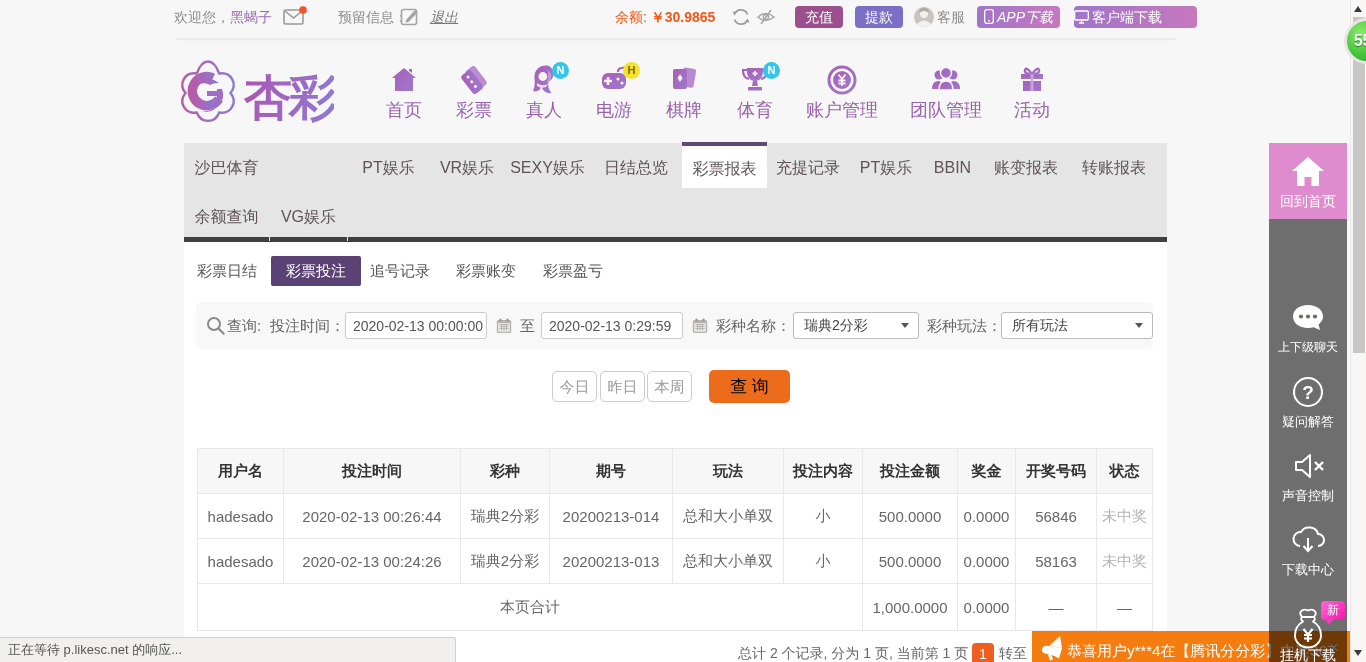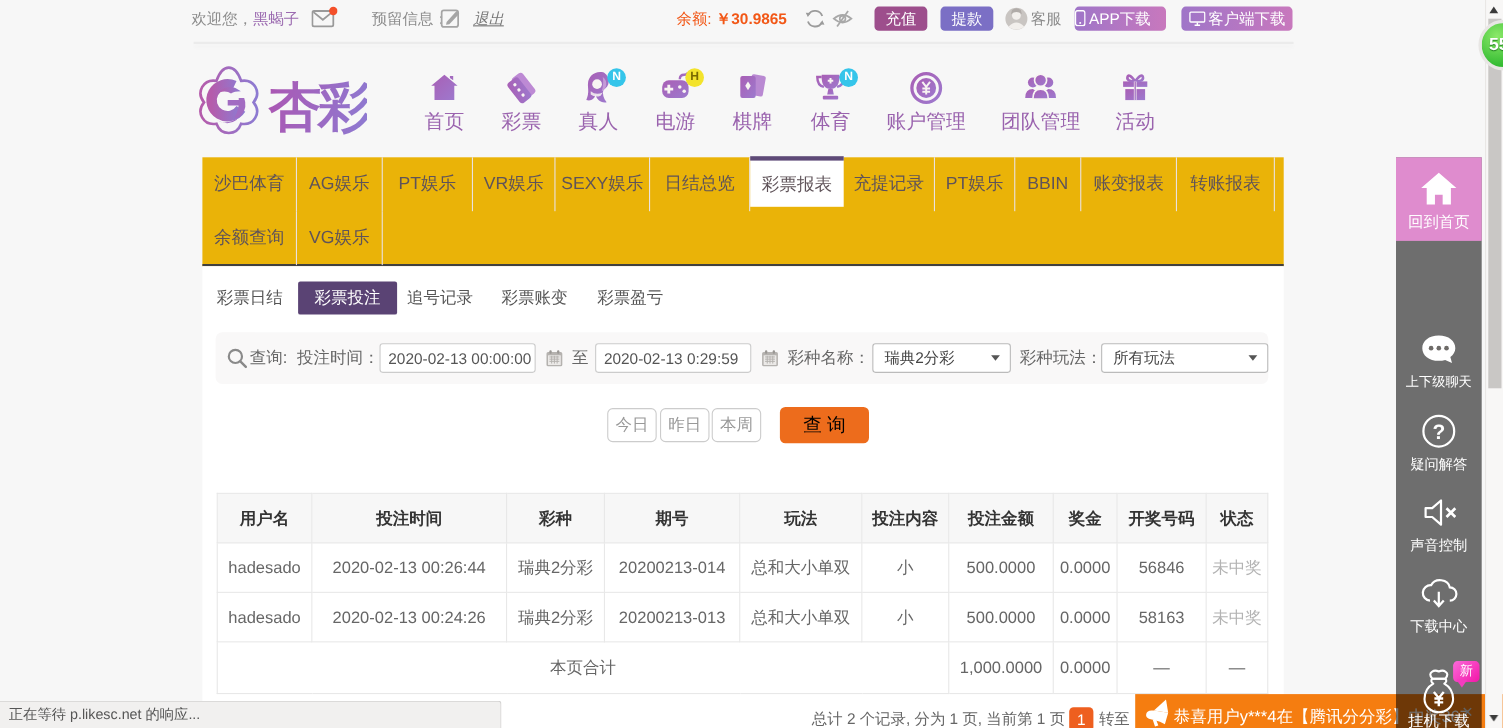--- a/index.html
+++ b/index.html
@@ -7,21 +7,21 @@
 body { font-family:"Liberation Sans", sans-serif; background:#f7f7f7; position:relative; }
 .abs { position:absolute; }
 
 #topbar { position:absolute; left:0; top:0; width:1366px; height:34px; }
 #topline { position:absolute; left:176px; top:38px; width:1000px; height:2px; background:#ebebeb; box-shadow:0 3px 4px rgba(0,0,0,0.03); }
 .tb { position:absolute; top:0; height:34px; line-height:34px; font-size:14px; color:#8c8c8c; }
 
 .navitem { position:absolute; top:64px; width:120px; text-align:center; color:#9a63ae; font-size:18px; }
 .navitem .nicon { display:block; width:34px; height:32px; margin:0 auto 2px; position:relative; text-align:center; }
 
-#tabwrap { position:absolute; left:184px; top:143px; width:983px; height:99px; background:#eab308; border-bottom:2px solid #404040; }
+#tabwrap { position:absolute; left:184px; top:143px; width:983px; height:99px; background:#e5e5e5; border-bottom:5px solid #404040; }
 .tab { position:absolute; height:49px; line-height:49px; text-align:center; font-size:16px; color:#5f5359; border-right:1px solid #eae2e0; }
 .tab2 { top:49px; }
 #seltab { position:absolute; background:#fff; height:46px; line-height:46px; text-align:center; font-size:16px; color:#5f5359; border-top:4px solid #5e4a77; top:-1px; }
 
 #panel { position:absolute; left:184px; top:242px; width:983px; height:420px; background:#ffffff; }
 .subtab { position:absolute; top:14px; height:30px; line-height:30px; font-size:15px; color:#555; }
 #subsel { position:absolute; left:87px; top:14px; width:90px; height:30px; line-height:30px; text-align:center; background:#5a4374; color:#fff; font-size:15px; border-radius:2px; }
 #formbox { position:absolute; left:12px; top:60px; width:957px; height:47px; background:#f9f8f8; border-radius:6px; }
 .flab { position:absolute; top:0; height:47px; line-height:47px; font-size:15px; color:#666; }
 .finput { position:absolute; top:10px; height:27px; background:#fff; border:1px solid #ccc; border-radius:3px; font-size:14px; color:#555; line-height:25px; padding-left:7px; }
@@ -94,25 +94,25 @@
   <span class="tb" style="left:855px; top:6px; width:48px; height:22px; line-height:22px; background:#7b6fc5; color:#fff; text-align:center; border-radius:4px; font-size:14px;">提款</span>
   <span class="tb" style="left:913px; top:0;">
     <svg width="22" height="34" viewBox="0 0 22 34">
         <circle cx="11" cy="17" r="10" fill="#c9c5c2"></circle>
         <circle cx="11" cy="14" r="4" fill="#f2efec"></circle>
         <path d="M4 24 q7 -7 14 0 a10 10 0 0 1 -14 0 Z" fill="#f2efec"></path>
         <path d="M6 13 q5 -4 10 0 l-1 -4 q-4 -3 -8 0 Z" fill="#b0aba8"></path>
       </svg>
   </span>
   <span class="tb" style="left:937px;">客服</span>
-  <span class="tb" style="left:977px; top:6px; width:83px; height:22px; line-height:22px; background:linear-gradient(90deg,#9f75c8,#c878bd); color:#fff; border-radius:4px; font-size:14px;"><svg width="10" height="15" viewBox="0 0 10 15" style="vertical-align:-2px; margin-right:3px;">
+  <span class="tb" style="left:977px; top:6px; width:83px; height:22px; line-height:22px; background:linear-gradient(90deg,#9f75c8,#c878bd); color:#fff; text-align:center; border-radius:4px; font-size:14px;font-style:italic;"><svg width="10" height="15" viewBox="0 0 10 15" style="vertical-align:-2px; margin-right:3px;">
         <rect x="0.7" y="0.7" width="8.6" height="13.6" rx="2" fill="none" stroke="#fff" stroke-width="1.3"></rect>
         <circle cx="5" cy="11.8" r="0.9" fill="#fff"></circle>
       </svg>APP下载</span>
-  <span class="tb" style="left:1074px; top:6px; width:101px; height:22px; line-height:22px; background:linear-gradient(90deg,#9f75c8,#c878bd); color:#fff; text-align:center; border-radius:4px; font-size:14px;"><svg width="15" height="14" viewBox="0 0 15 14" style="vertical-align:-2px; margin-right:3px;">
+  <span class="tb" style="left:1074px; top:6px; width:123px; height:22px; line-height:22px; background:linear-gradient(90deg,#9f75c8,#c878bd); color:#fff; text-align:left; border-radius:4px; font-size:14px;"><svg width="15" height="14" viewBox="0 0 15 14" style="vertical-align:-2px; margin-right:3px;">
         <rect x="0.7" y="1" width="13.6" height="9" rx="1" fill="none" stroke="#fff" stroke-width="1.3"></rect>
         <path d="M5 13 h5 M7.5 10.5 v2.5" stroke="#fff" stroke-width="1.3"></path>
       </svg>客户端下载</span>
 </div>
 
 <svg width="0" height="0" style="position:absolute;">
   <defs>
     <linearGradient id="pg" x1="0" y1="0" x2="1" y2="1">
       <stop offset="0" stop-color="#a95fb5"></stop>
         <stop offset="1" stop-color="#9d7ace"></stop>
@@ -210,21 +210,20 @@
           <rect x="6" y="17" width="18" height="10" fill="url(#pg)"></rect>
           <path d="M15 10 q-8 0 -7 -4 q1 -4 7 4 q6 -8 7 -4 q1 4 -7 4" fill="none" stroke="url(#pg)" stroke-width="2.4"></path>
           <path d="M13.8 10 h2.4 v17 h-2.4 Z" fill="#f7f4f2"></path>
           <path d="M14.4 10 h1.2 v17 h-1.2 Z" fill="url(#pg)"></path>
         </svg>
     </span>活动</div>
 </div>
 
 <div id="tabwrap">
   <div class="tab" style="left:0; width:86px;">沙巴体育</div>
-  <div class="tab" style="left:86px; width:78px;">AG娱乐</div>
   <div class="tab" style="left:164px; width:82px;">PT娱乐</div>
   <div class="tab" style="left:246px; width:75px;">VR娱乐</div>
   <div class="tab" style="left:321px; width:86px;">SEXY娱乐</div>
   <div class="tab" style="left:407px; width:91px;">日结总览</div>
   <div id="seltab" style="left:498px; width:85px;">彩票报表</div>
   <div class="tab" style="left:583px; width:83px;">充提记录</div>
   <div class="tab" style="left:666px; width:73px;">PT娱乐</div>
   <div class="tab" style="left:739px; width:60px;">BBIN</div>
   <div class="tab" style="left:799px; width:87px;">账变报表</div>
   <div class="tab" style="left:886px; width:89px;">转账报表</div>

